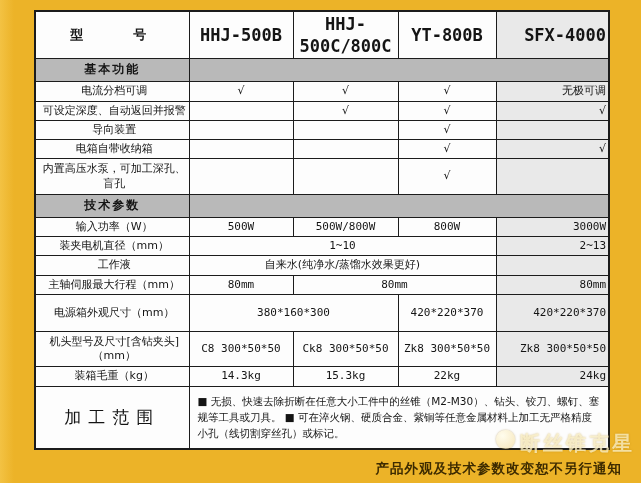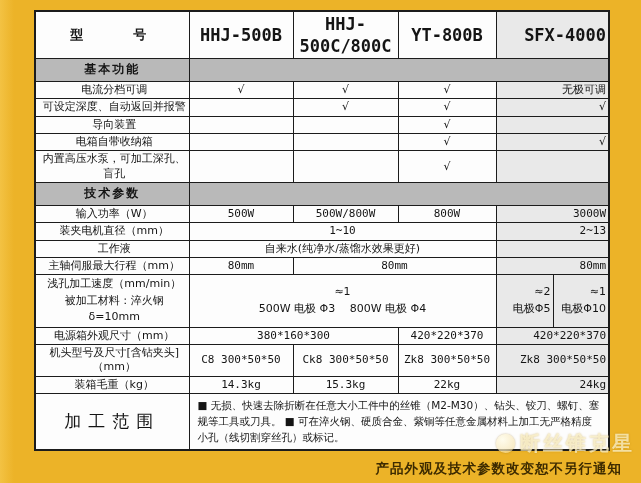--- a/index.html
+++ b/index.html
@@ -43,21 +43,21 @@
   tr:nth-child(2),tr:nth-child(8){height:23px;}
   tr:nth-child(13){height:37px;}
   tr:nth-child(18){height:46px;}
   .footer-note{
     position:absolute;right:19px;bottom:5px;
     font-size:13.5px;font-weight:bold;color:var(--footer-ink);
     letter-spacing:1px;
   }
   .watermark{
     position:absolute;right:6px;top:430px;
-    display:flex;align-items:center;gap:5px;
+    display:flex;gap:5px;
     color:rgba(255,248,214,0.72);
     font-size:20px;font-weight:bold;letter-spacing:3px;
     text-shadow:0 0 2px rgba(170,120,0,0.45);
     pointer-events:none;
   }
   .watermark .logo{
     width:19px;height:19px;border-radius:50%;
     background:radial-gradient(circle at 35% 30%,rgba(255,252,235,0.9),rgba(240,210,130,0.55));
     box-shadow:0 0 2px rgba(140,95,0,0.5);
   }
@@ -144,30 +144,20 @@
           <td colspan="3">自来水(纯净水/蒸馏水效果更好)</td>
           <td colspan="2" class="shade"></td>
         </tr>
         <tr>
           <td class="lbl">主轴伺服最大行程（mm）</td>
           <td class="mono">80mm</td>
           <td colspan="2" class="mono">80mm</td>
           <td colspan="2" class="mono shade">80mm</td>
         </tr>
         <tr>
-          <td class="lbl pre">浅孔加工速度（mm/min）
-被加工材料：淬火钢 δ=10mm</td>
-          <td colspan="3" class="pre">≈1
-500W 电极 Φ3　 800W 电极 Φ4</td>
-          <td class="pre shade">≈2
-电极Φ5</td>
-          <td class="pre shade">≈1
-电极Φ10</td>
-        </tr>
-        <tr>
           <td class="lbl">电源箱外观尺寸（mm）</td>
           <td colspan="2" class="mono">380*160*300</td>
           <td class="mono">420*220*370</td>
           <td colspan="2" class="mono shade">420*220*370</td>
         </tr>
         <tr>
           <td class="lbl">机头型号及尺寸[含钻夹头]（mm）</td>
           <td class="mono">C8 300*50*50</td>
           <td class="mono">Ck8 300*50*50</td>
           <td class="mono">Zk8 300*50*50</td>

